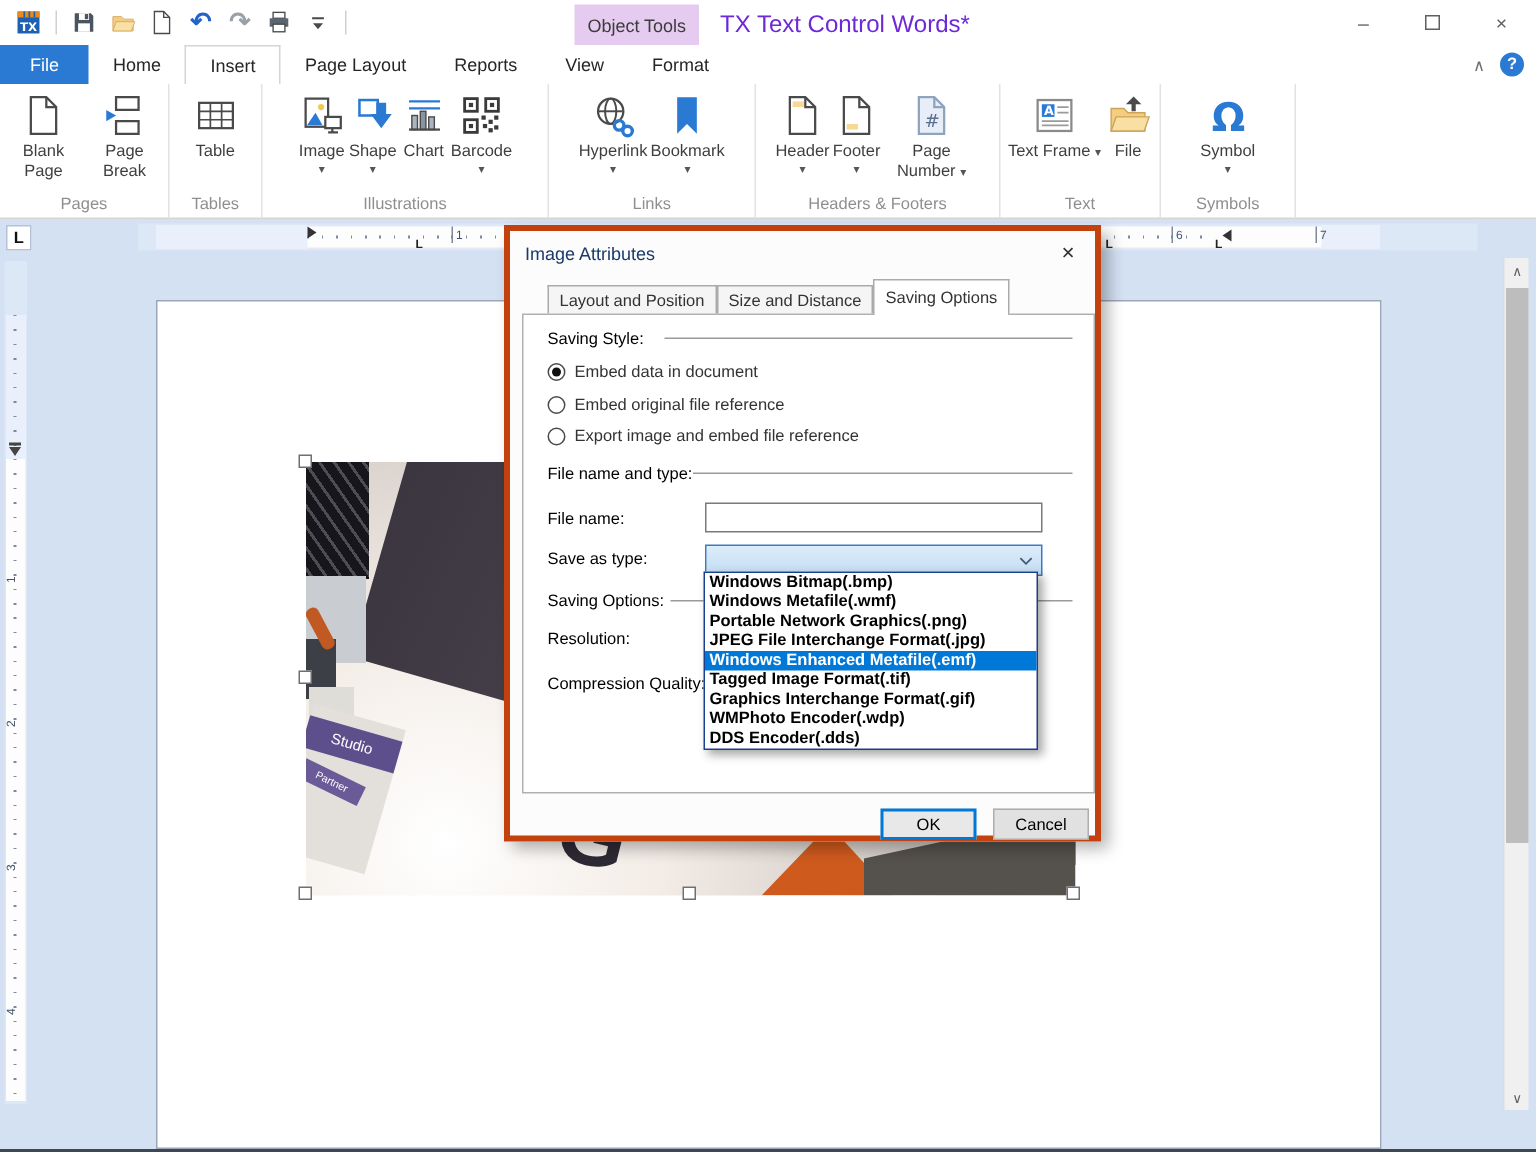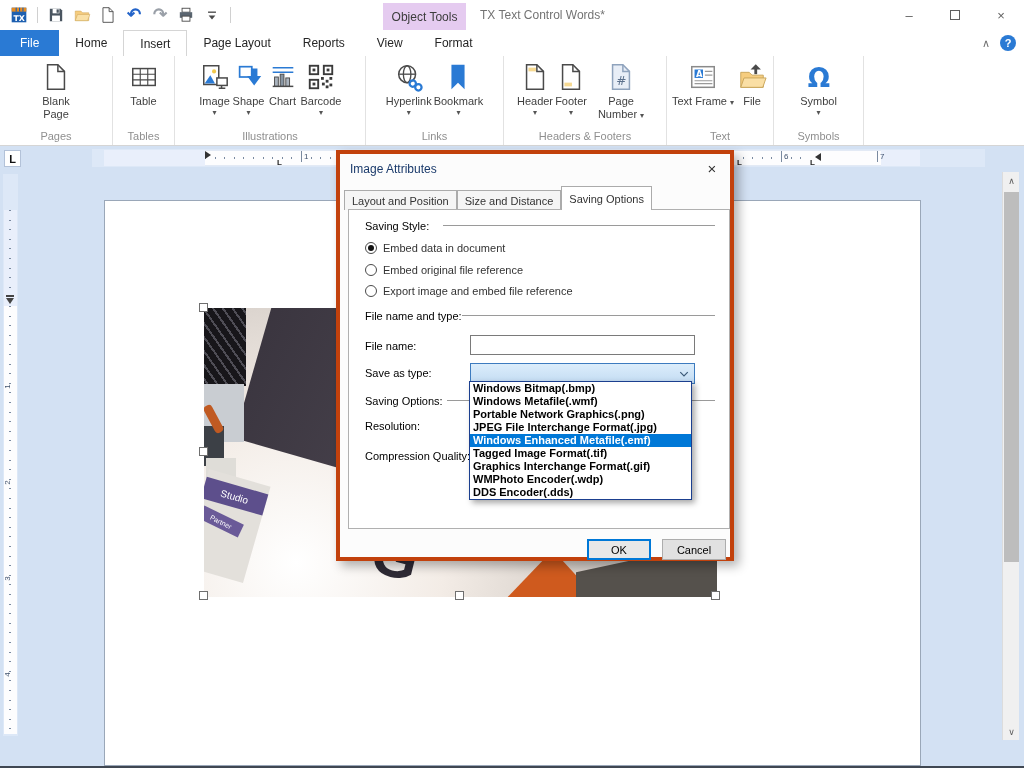--- a/index.html
+++ b/index.html
@@ -8,21 +8,21 @@
   #app{position:absolute;inset:0;width:1024px;height:768px;}
 
   
   .titlebar{position:absolute;left:0;top:0;width:1024px;height:30px;background:#fff;display:flex;align-items:center;}
   .qat{display:flex;align-items:center;gap:4px;padding-left:8px;}
   .qat .qicon{width:22px;height:22px;display:flex;align-items:center;justify-content:center;}
   .qat svg{width:18px;height:18px;}
   .qat .glyph{font-size:17px;font-weight:bold;line-height:18px;}
   .qsep{width:1px;height:16px;background:#d0d0d0;margin:0 3px;}
   .context-group{position:absolute;left:383px;top:3px;width:83px;height:27px;background:#e5cbf0;color:#3c3c3c;display:flex;align-items:center;justify-content:center;font-size:12px;}
-  .win-title{position:absolute;left:480px;top:8px;color:#737373;font-size:12px;}
+  .win-title{position:absolute;left:480px;top:8px;color:#6d28d9;font-size:16px;}
   .win-controls{position:absolute;right:0;top:0;height:30px;display:flex;}
   .win-controls .wc{width:46px;height:30px;display:flex;align-items:center;justify-content:center;color:#5f5f5f;font-size:13px;}
   .wc-max-box{width:10px;height:10px;border:1px solid #5f5f5f;}
 
   
   .tabrow{position:absolute;left:0;top:30px;width:1024px;height:26px;background:#fff;display:flex;align-items:stretch;}
   .rtab{padding:0 16px;display:flex;align-items:center;font-size:12px;color:#262626;}
   .rtab.t-file{background:#2a7ad4;color:#fff;padding:0 20px;}
   .rtab.t-active{background:#fff;border:1px solid #d5d5d5;border-bottom:none;}
   .tabrow-right{position:absolute;right:8px;top:30px;height:26px;display:flex;align-items:center;gap:10px;}
@@ -74,21 +74,21 @@
   .badge-chip{margin:10px 0 0 4px;width:44px;height:14px;background:#6a5a98;color:#fff;font-size:7px;display:flex;align-items:center;justify-content:center;transform:rotate(10deg);}
   .big-g{position:absolute;left:168px;top:214px;font-size:60px;font-weight:bold;color:#2e2a35;transform:rotate(14deg);}
   .orange-tri{position:absolute;left:296px;top:242px;width:96px;height:47px;background:#cf5a1e;clip-path:polygon(8% 100%,55% 0,100% 100%);}
   .carpet{position:absolute;left:372px;top:234px;width:141px;height:55px;background:#55514c;clip-path:polygon(0 55%,100% 0,100% 100%,0 100%);}
   .handle{position:absolute;width:9px;height:9px;background:#fff;border:1px solid #6f6f6f;}
 
   
   .dialog{position:absolute;left:336px;top:150px;width:398px;height:411px;background:#fcfcfc;border:4px solid #c2410c;box-shadow:5px 5px 10px rgba(0,0,0,.3);font-size:11px;}
   .dlg-title{position:absolute;left:0;top:0;width:100%;height:30px;display:flex;align-items:center;padding-left:10px;color:#1a3a6b;font-size:12px;}
   .dlg-close{position:absolute;right:4px;top:2px;width:28px;height:24px;display:flex;align-items:center;justify-content:center;color:#333;font-size:15px;}
-  .dlg-tabs{position:absolute;left:4px;top:33px;display:flex;align-items:flex-end;height:23px;}
+  .dlg-tabs{position:absolute;left:25px;top:33px;display:flex;align-items:flex-end;height:23px;}
   .dtab{height:20px;padding:0 7px;display:flex;align-items:center;background:#f5f5f5;border:1px solid #ababab;border-bottom:none;margin-right:0;}
   .dtab.active{height:24px;background:#fff;position:relative;z-index:2;}
   .tabpage{position:absolute;left:8px;top:55px;width:382px;height:320px;background:#fff;border:1px solid #b0b0b0;}
   .dlbl{position:absolute;color:#000;}
   .dline{position:absolute;height:1px;background:#9a9a9a;}
   .radio-row{position:absolute;display:flex;align-items:center;gap:6px;}
   .radio-o{width:12px;height:12px;border:1px solid #4a4a4a;border-radius:50%;background:#fff;display:flex;align-items:center;justify-content:center;}
   .radio-o.sel::after{content:"";width:6px;height:6px;border-radius:50%;background:#111;}
   .dinput{position:absolute;left:130px;width:225px;height:20px;border:1px solid #7a7a7a;background:#fff;font-size:11px;padding:0 3px;font-family:"Liberation Sans",sans-serif;}
   .dcombo{position:absolute;left:130px;width:225px;height:21px;border:1px solid #3d7bbf;background:linear-gradient(#dcedfb,#c3dcf3);display:flex;align-items:center;justify-content:flex-end;}
@@ -196,20 +196,30 @@
       <div class="rgroup" style="width: 113px;">
         <div class="rrow">
           <div class="rbtn">
             <div class="ricon">
               <svg viewBox="0 0 32 32">
                 <path d="M7 3h11l7 7v19H7z" fill="#fff" stroke="#4a4a4a" stroke-width="1.6"></path>
                 <path d="M18 3v7h7" fill="none" stroke="#4a4a4a" stroke-width="1.6"></path>
               </svg>
             </div>
             <div class="rlabel" style="max-width: 52px;">Blank Page</div>
+          </div>
+          <div class="rbtn">
+            <div class="ricon">
+              <svg viewBox="0 0 32 32">
+                <path d="M10 3h16v9H10z" fill="#fff" stroke="#4a4a4a" stroke-width="1.6"></path>
+                <path d="M10 20h16v9H10z" fill="#fff" stroke="#4a4a4a" stroke-width="1.6"></path>
+                <path d="M3 12l7 4-7 4z" fill="#2a7ad4"></path>
+              </svg>
+            </div>
+            <div class="rlabel" style="max-width: 52px;">Page Break</div>
           </div>
         </div>
         <div class="glabel">Pages</div>
       </div>
       <div class="rgroup" style="width: 62px;">
         <div class="rrow">
           <div class="rbtn">
             <div class="ricon">
               <svg viewBox="0 0 32 32">
                 <rect x="4" y="7" width="24" height="18" fill="#fff" stroke="#4a4a4a" stroke-width="1.6"></rect>

